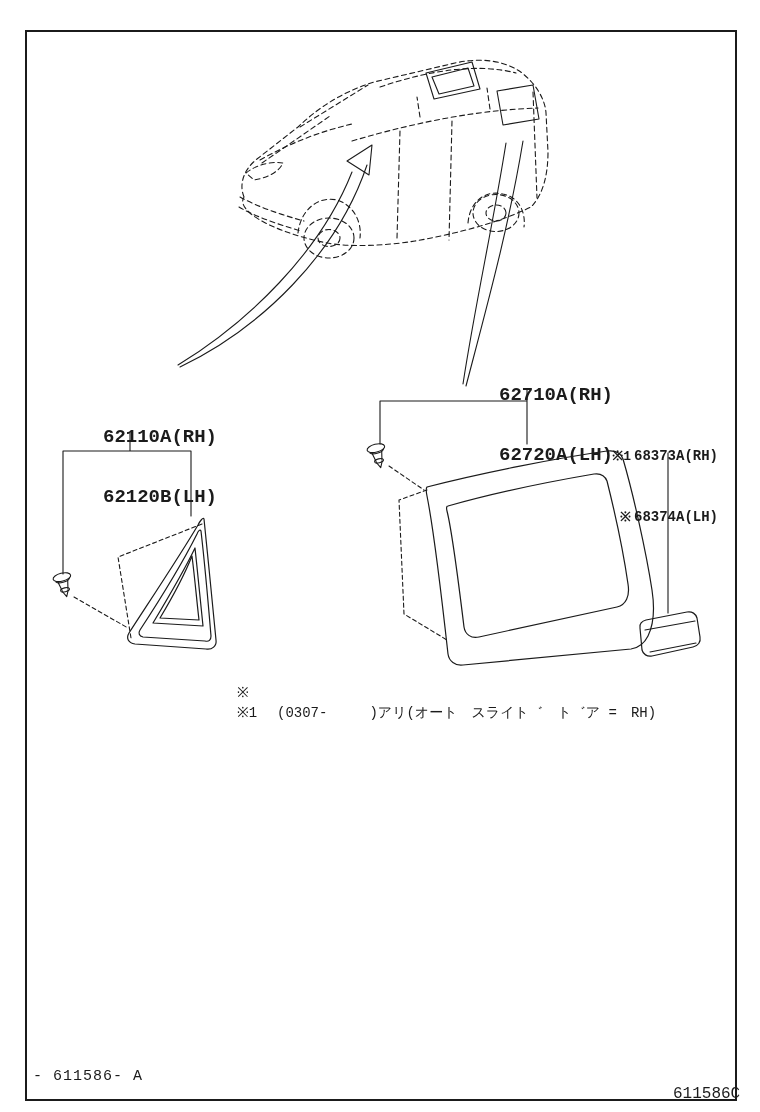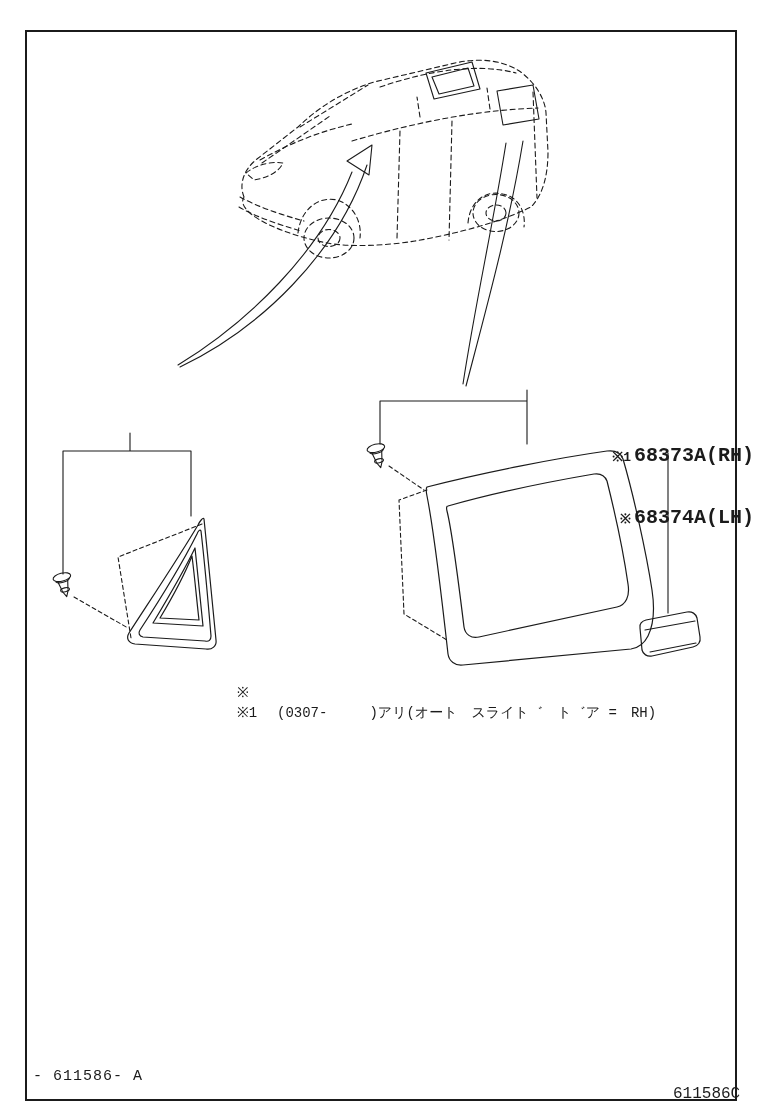--- a/index.html
+++ b/index.html
@@ -9,21 +9,21 @@
     font-family:"Liberation Mono","DejaVu Sans Mono",monospace; color:#1b1b1b;
   }
   .frame {
     position:absolute; left:25px; top:30px; width:712px; height:1071px;
     border:2px solid #1b1b1b;
   }
   .art { position:absolute; left:0; top:0; }
   .part-label { position:absolute; font-weight:700; font-size:19px; line-height:20px; white-space:pre; }
   .garnish-row { display:flex; align-items:baseline; line-height:20px; }
   .garnish-row .marker { width:34px; text-align:right; font-size:13px; font-weight:700; padding-right:3px; }
-  .garnish-row .num { font-size:20px; font-weight:700; }
+  .garnish-row .num { font-size:14px; font-weight:700; }
   .notes { position:absolute; font-size:14px; line-height:20px; }
   .note-row { display:flex; }
   .note-row .nmarker { width:40px; white-space:pre; }
   .note-row .ntext { white-space:pre; }
   .footer-left { position:absolute; left:33px; top:1068px; font-size:15px; letter-spacing:1px; white-space:pre;text-align:center; }
   .footer-right { position:absolute; left:673px; top:1085px; font-size:16px; white-space:pre; }
 </style>
 </head>
 <body>
 
@@ -110,21 +110,29 @@
 
       <g stroke-dasharray="4 3">
         <path d="M202,524 L118,557 L131,638"></path>
         <path d="M74,597 L128,628"></path>
         <path d="M427,490 L399,500 L404,614 L447,640"></path>
         <path d="M389,466 L424,490"></path>
       </g>
     </g>
   </svg>
 
+  <div class="part-label" style="left:103px; top:387px;">
+    <div>62110A(RH)</div>
+    <div>62120B(LH)</div>
+  </div>
 
+  <div class="part-label" style="left:499px; top:345px;">
+    <div>62710A(RH)</div>
+    <div>62720A(LH)</div>
+  </div>
 
   <div class="part-label" style="left:600px; top:406px;">
     <div class="garnish-row">
       <span class="marker">※1</span>
       <span class="num">68373A(RH)</span>
     </div>
     <div class="garnish-row">
       <span class="marker">※</span>
       <span class="num">68374A(LH)</span>
     </div>

